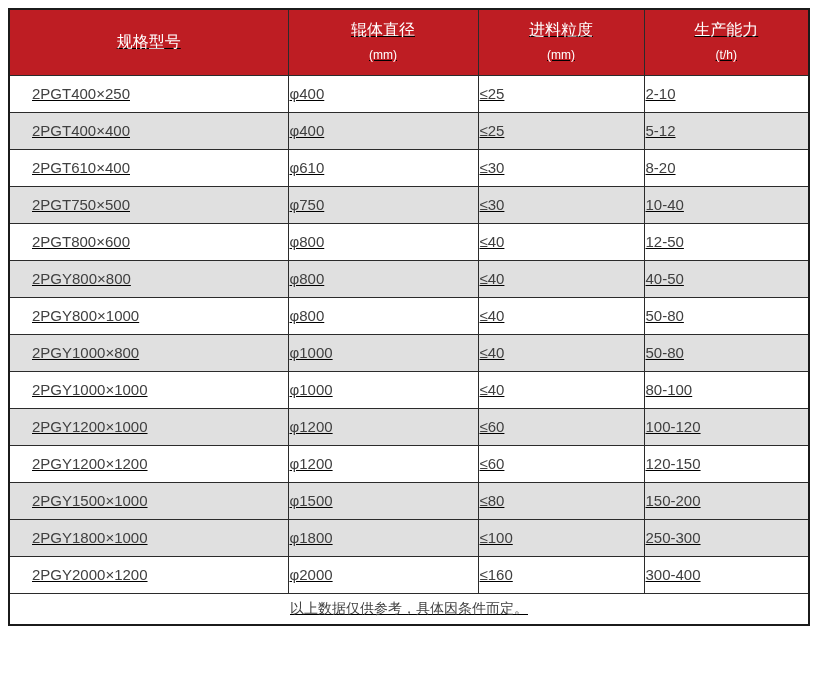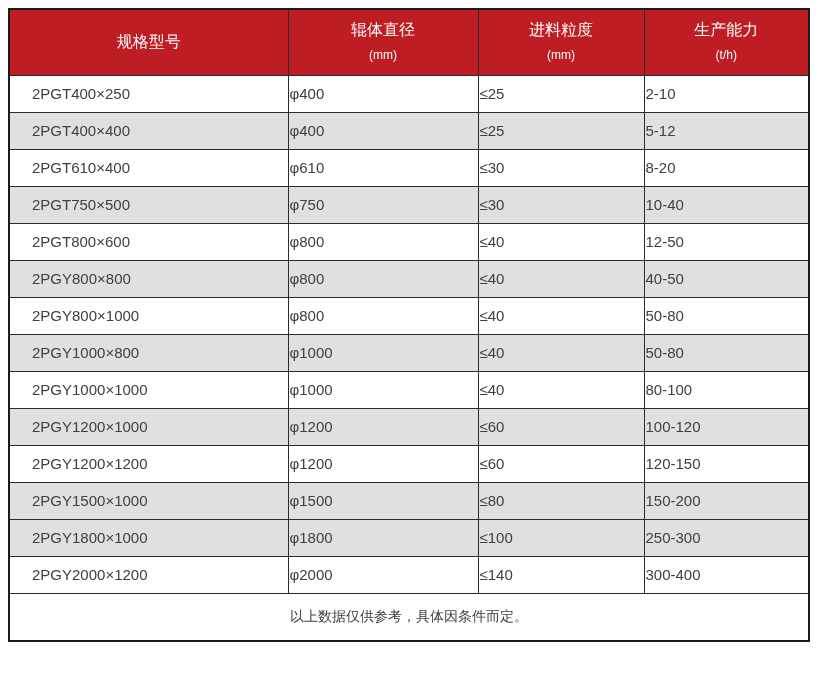--- a/index.html
+++ b/index.html
@@ -21,20 +21,21 @@
     font-family: "Liberation Sans", "DejaVu Sans", sans-serif;
   }
   .page {
     padding: 8px;
   }
   table.spec-table {
     border-collapse: collapse;
     width: 800px;
     table-layout: fixed;
     border: 2px solid var(--outer-border);
+    text-decoration: underline;
   }
   table.spec-table th,
   table.spec-table td {
     border: 1px solid var(--border-color);
     overflow: hidden;
   }
   thead th {
     background: var(--header-bg);
     color: var(--header-text);
     font-weight: normal;
@@ -60,21 +61,21 @@
     vertical-align: middle;
   }
   tbody td.model-cell {
     text-align: left;
     padding-left: 22px;
   }
   tbody tr.alt td {
     background: var(--row-alt-bg);
   }
   tfoot td {
-    height: 48px;
+    height: 32px;
     text-align: center;
     font-size: 14px;
     color: var(--body-text);
     vertical-align: middle;
     background: #ffffff;
   }
 </style>
 </head>
 <body>
 
@@ -180,21 +181,21 @@
         </tr>
         <tr class="alt">
           <td class="model-cell">2PGY1800×1000</td>
           <td>φ1800</td>
           <td>≤100</td>
           <td>250-300</td>
         </tr>
         <tr>
           <td class="model-cell">2PGY2000×1200</td>
           <td>φ2000</td>
-          <td>≤140</td>
+          <td>≤160</td>
           <td>300-400</td>
         </tr>
       </tbody>
     <tfoot>
       <tr>
         <td colspan="4">以上数据仅供参考，具体因条件而定。</td>
       </tr>
     </tfoot>
   </table>
 </div>

